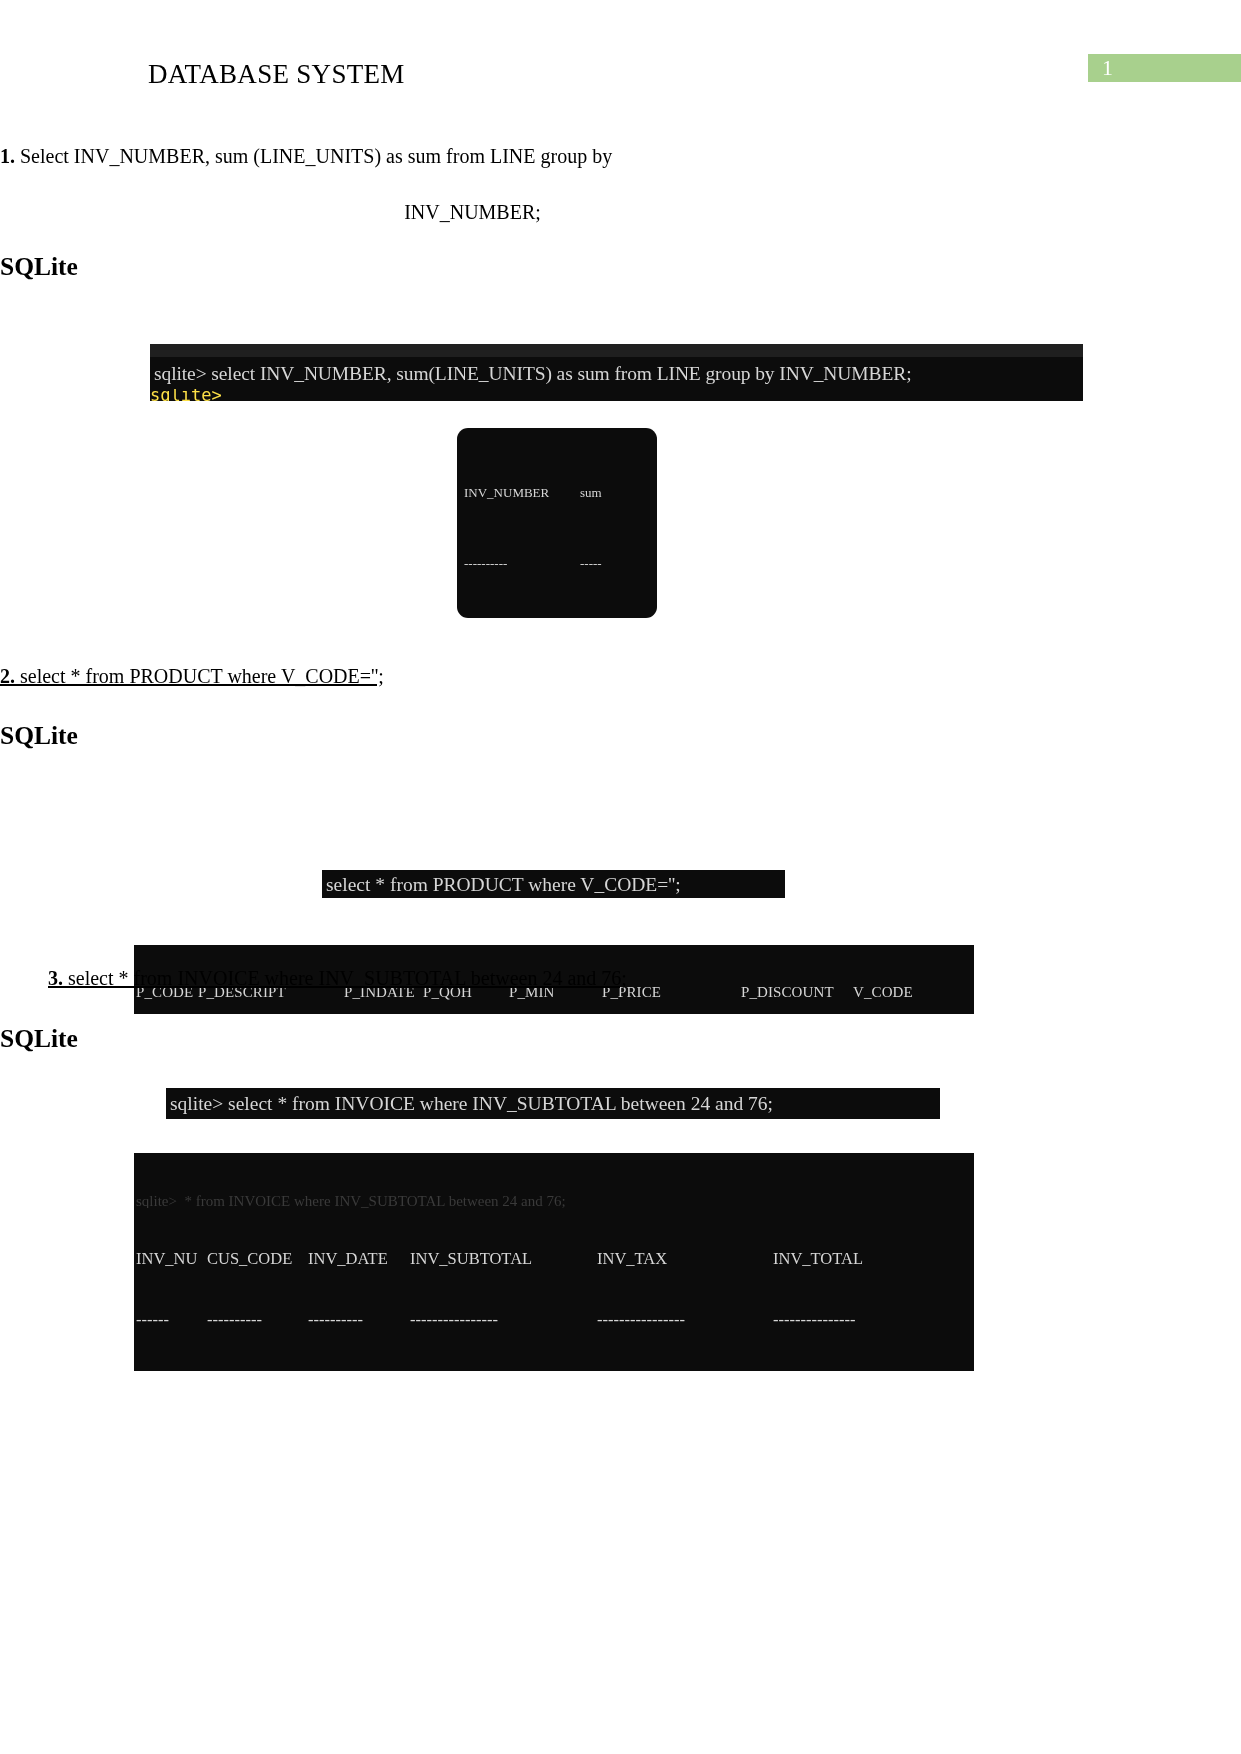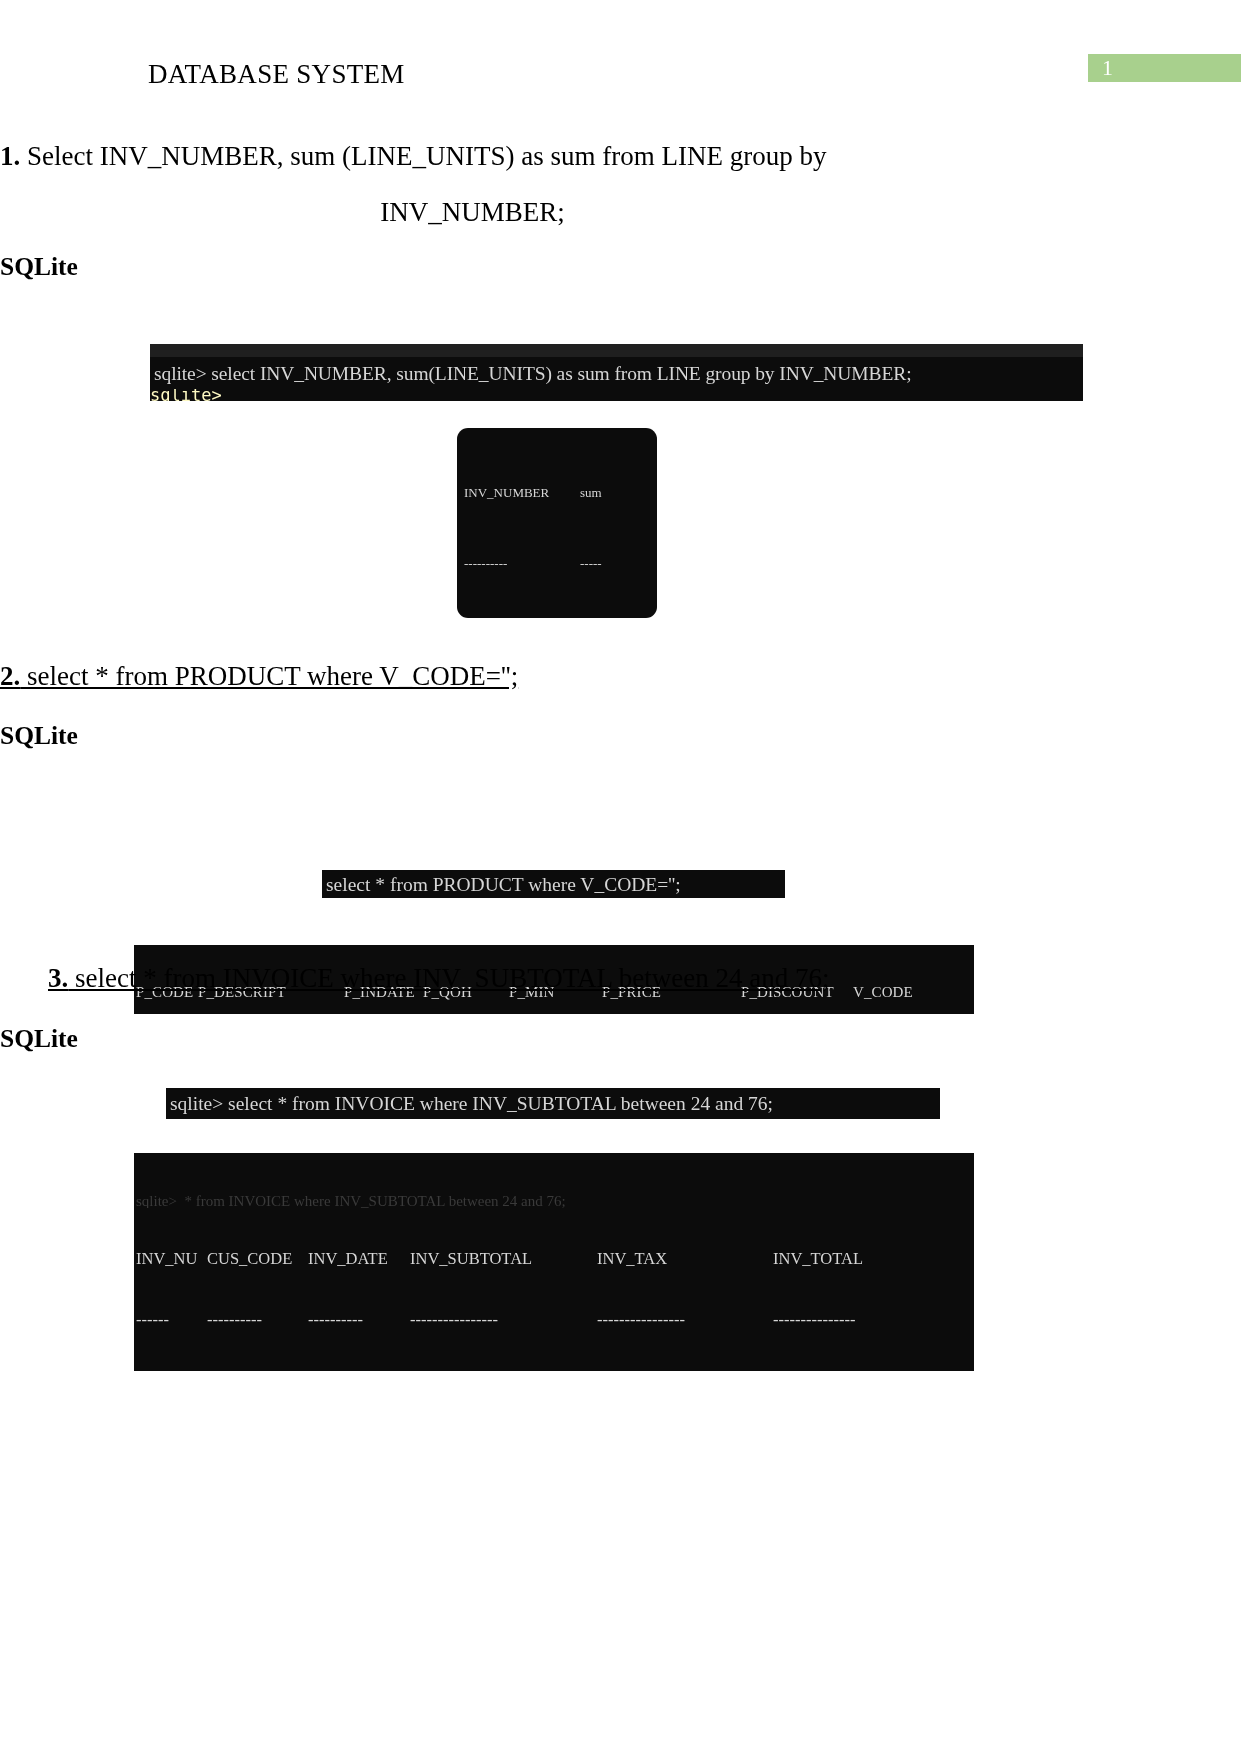--- a/index.html
+++ b/index.html
@@ -45,21 +45,21 @@
     font-size: 22px;
     line-height: 28px;
     padding-left: 14px;
     box-sizing: border-box;
   }
 
   .q-para {
     position: absolute;
     left: 0;
     width: 945px;
-    font-size: 27px;
+    font-size: 20px;
     line-height: 56px;
     text-align: justify;
     text-justify: inter-word;
   }
   .q-para.nojustify { text-align: left; text-decoration: underline; }
   .q-num { font-weight: bold; }
   .q-para .tail { display: block; text-align: center; }
 
   .sqlite-label {
     position: absolute;
@@ -99,21 +99,21 @@
     background: #0c0c0c;
     opacity: 0.92;
   }
   .term-cmd1-under {
     position: absolute;
     left: 150px;
     top: 389px;
     width: 933px;
     height: 12px;
     background: #0c0c0c;
-    color: #fef9c3;
+    color: #fde047;
     font-family: "DejaVu Sans Mono", monospace;
     font-size: 17px;
     line-height: 12px;
     overflow: hidden;
   }
 
   .term-res1 {
     left: 457px;
     top: 428px;
     width: 200px;

